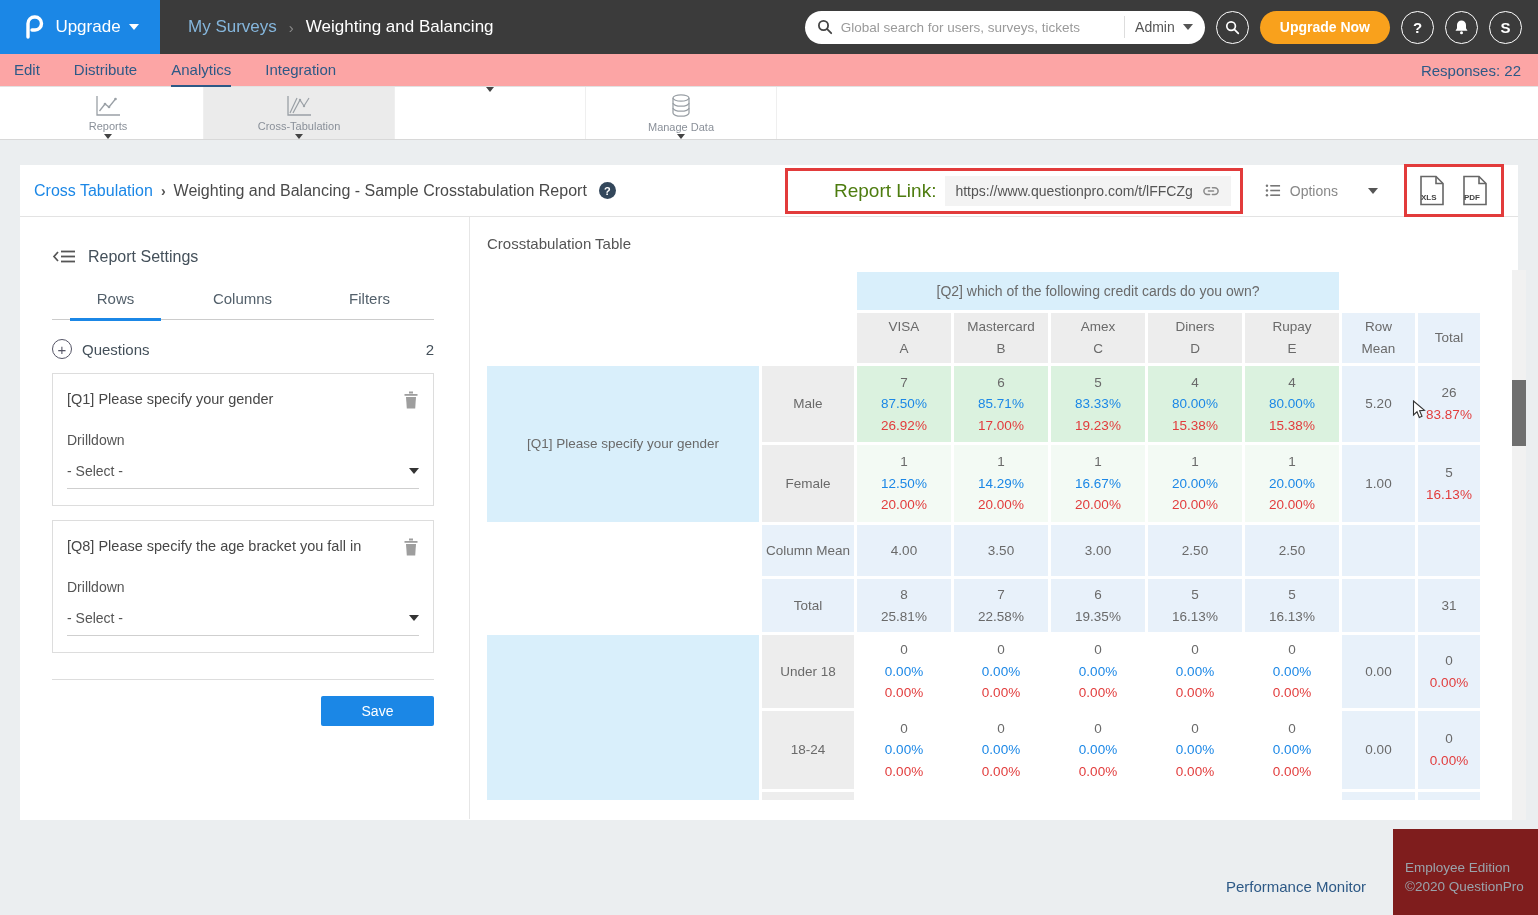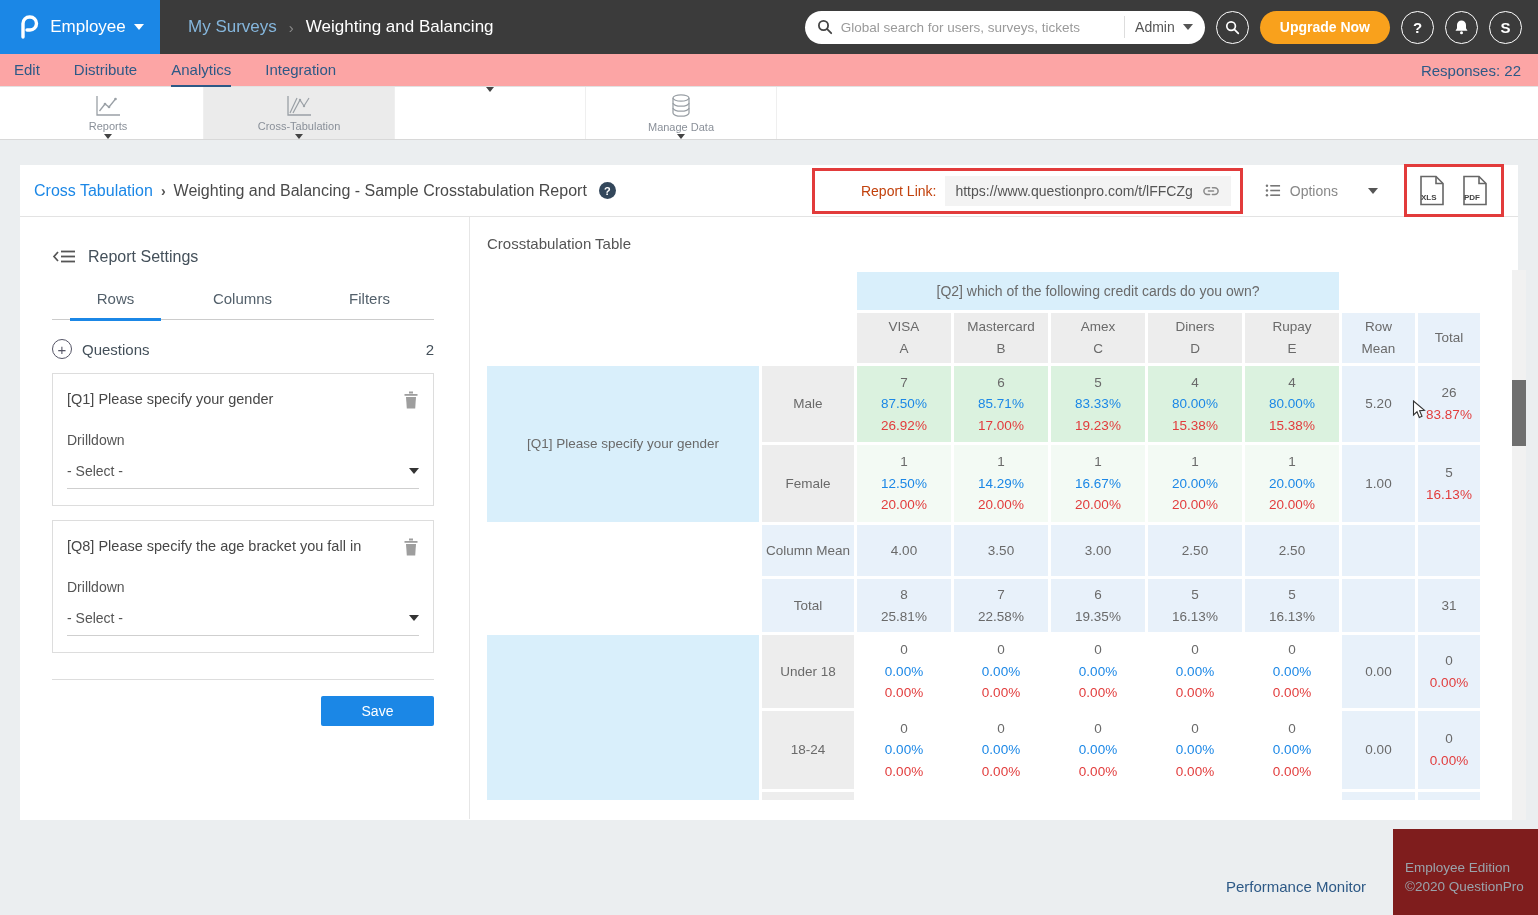--- a/index.html
+++ b/index.html
@@ -45,21 +45,21 @@
   .card { position:absolute; top:25px; left:20px; right:20px; height:655px; background:#fff; }
 
   .card-head { height:52px; border-bottom:1px solid #E3E3E3; display:flex; align-items:center; padding:0 14px; }
   .bc { display:flex; align-items:center; gap:8px; font-size:16px; }
   .bc a { color:#1B87E6; text-decoration:none; cursor:pointer; }
   .bc .sep { color:#555; font-weight:bold; font-size:14px; }
   .bc .title { color:#4A4A4A; }
   .help-dot { width:17px; height:17px; border-radius:50%; background:#33475B; color:#fff; font-size:11px; font-weight:bold; display:flex; align-items:center; justify-content:center; margin-left:4px; cursor:pointer; }
   .head-right { margin-left:auto; display:flex; align-items:center; }
   .redbox { border:3px solid #E23B3B; display:flex; align-items:center; padding:5px 9px; gap:9px; }
-  .rl-label { color:#c2410c; font-size:14px;margin-left:37px; }
+  .rl-label { color:#4d7c0f; font-size:19px;margin-left:37px; }
   .rl-url { background:#F3F3F3; display:flex; align-items:center; gap:8px; padding:6px 10px; color:#555; font-size:14px; cursor:text; }
   .options { display:flex; align-items:center; gap:8px; color:#888; font-size:14px; margin:0 26px 0 22px; cursor:pointer; }
   .options .caret { border-top-color:#555; margin-left:22px; }
   .file-icon { position:relative; width:27px; height:31px; cursor:pointer; }
   .file-label { position:absolute; left:2px; bottom:4px; font-size:8px; font-weight:bold; color:#444; }
   .export-box { gap:16px; padding:8px 12px; }
 
   .card-body { display:flex; height:602px; }
 
   
@@ -115,21 +115,21 @@
   .cursor { position:absolute; left:1412px; top:400px; z-index:20; pointer-events:none; }
 </style>
 </head>
 <body>
 
 <div class="topbar">
   <div class="logo-box">
     <svg width="26" height="26" viewBox="0 0 26 26">
       <path d="M7 23 V9.5 a6.5 6.5 0 0 1 6.5-6.5 h0.5 a6.5 6.5 0 0 1 0 13 h-3" fill="none" stroke="#fff" stroke-width="3.4" stroke-linecap="round"></path>
     </svg>
-    <span class="product">Employee</span>
+    <span class="product">Upgrade</span>
     <span class="caret"></span>
   </div>
   <div class="tb-crumb">
     <span class="parent">My Surveys</span>
     <span class="sep">›</span>
     <span class="current">Weighting and Balancing</span>
   </div>
   <div class="tb-right">
     <div class="search-pill">
       <svg width="16" height="16" viewBox="0 0 16 16">

